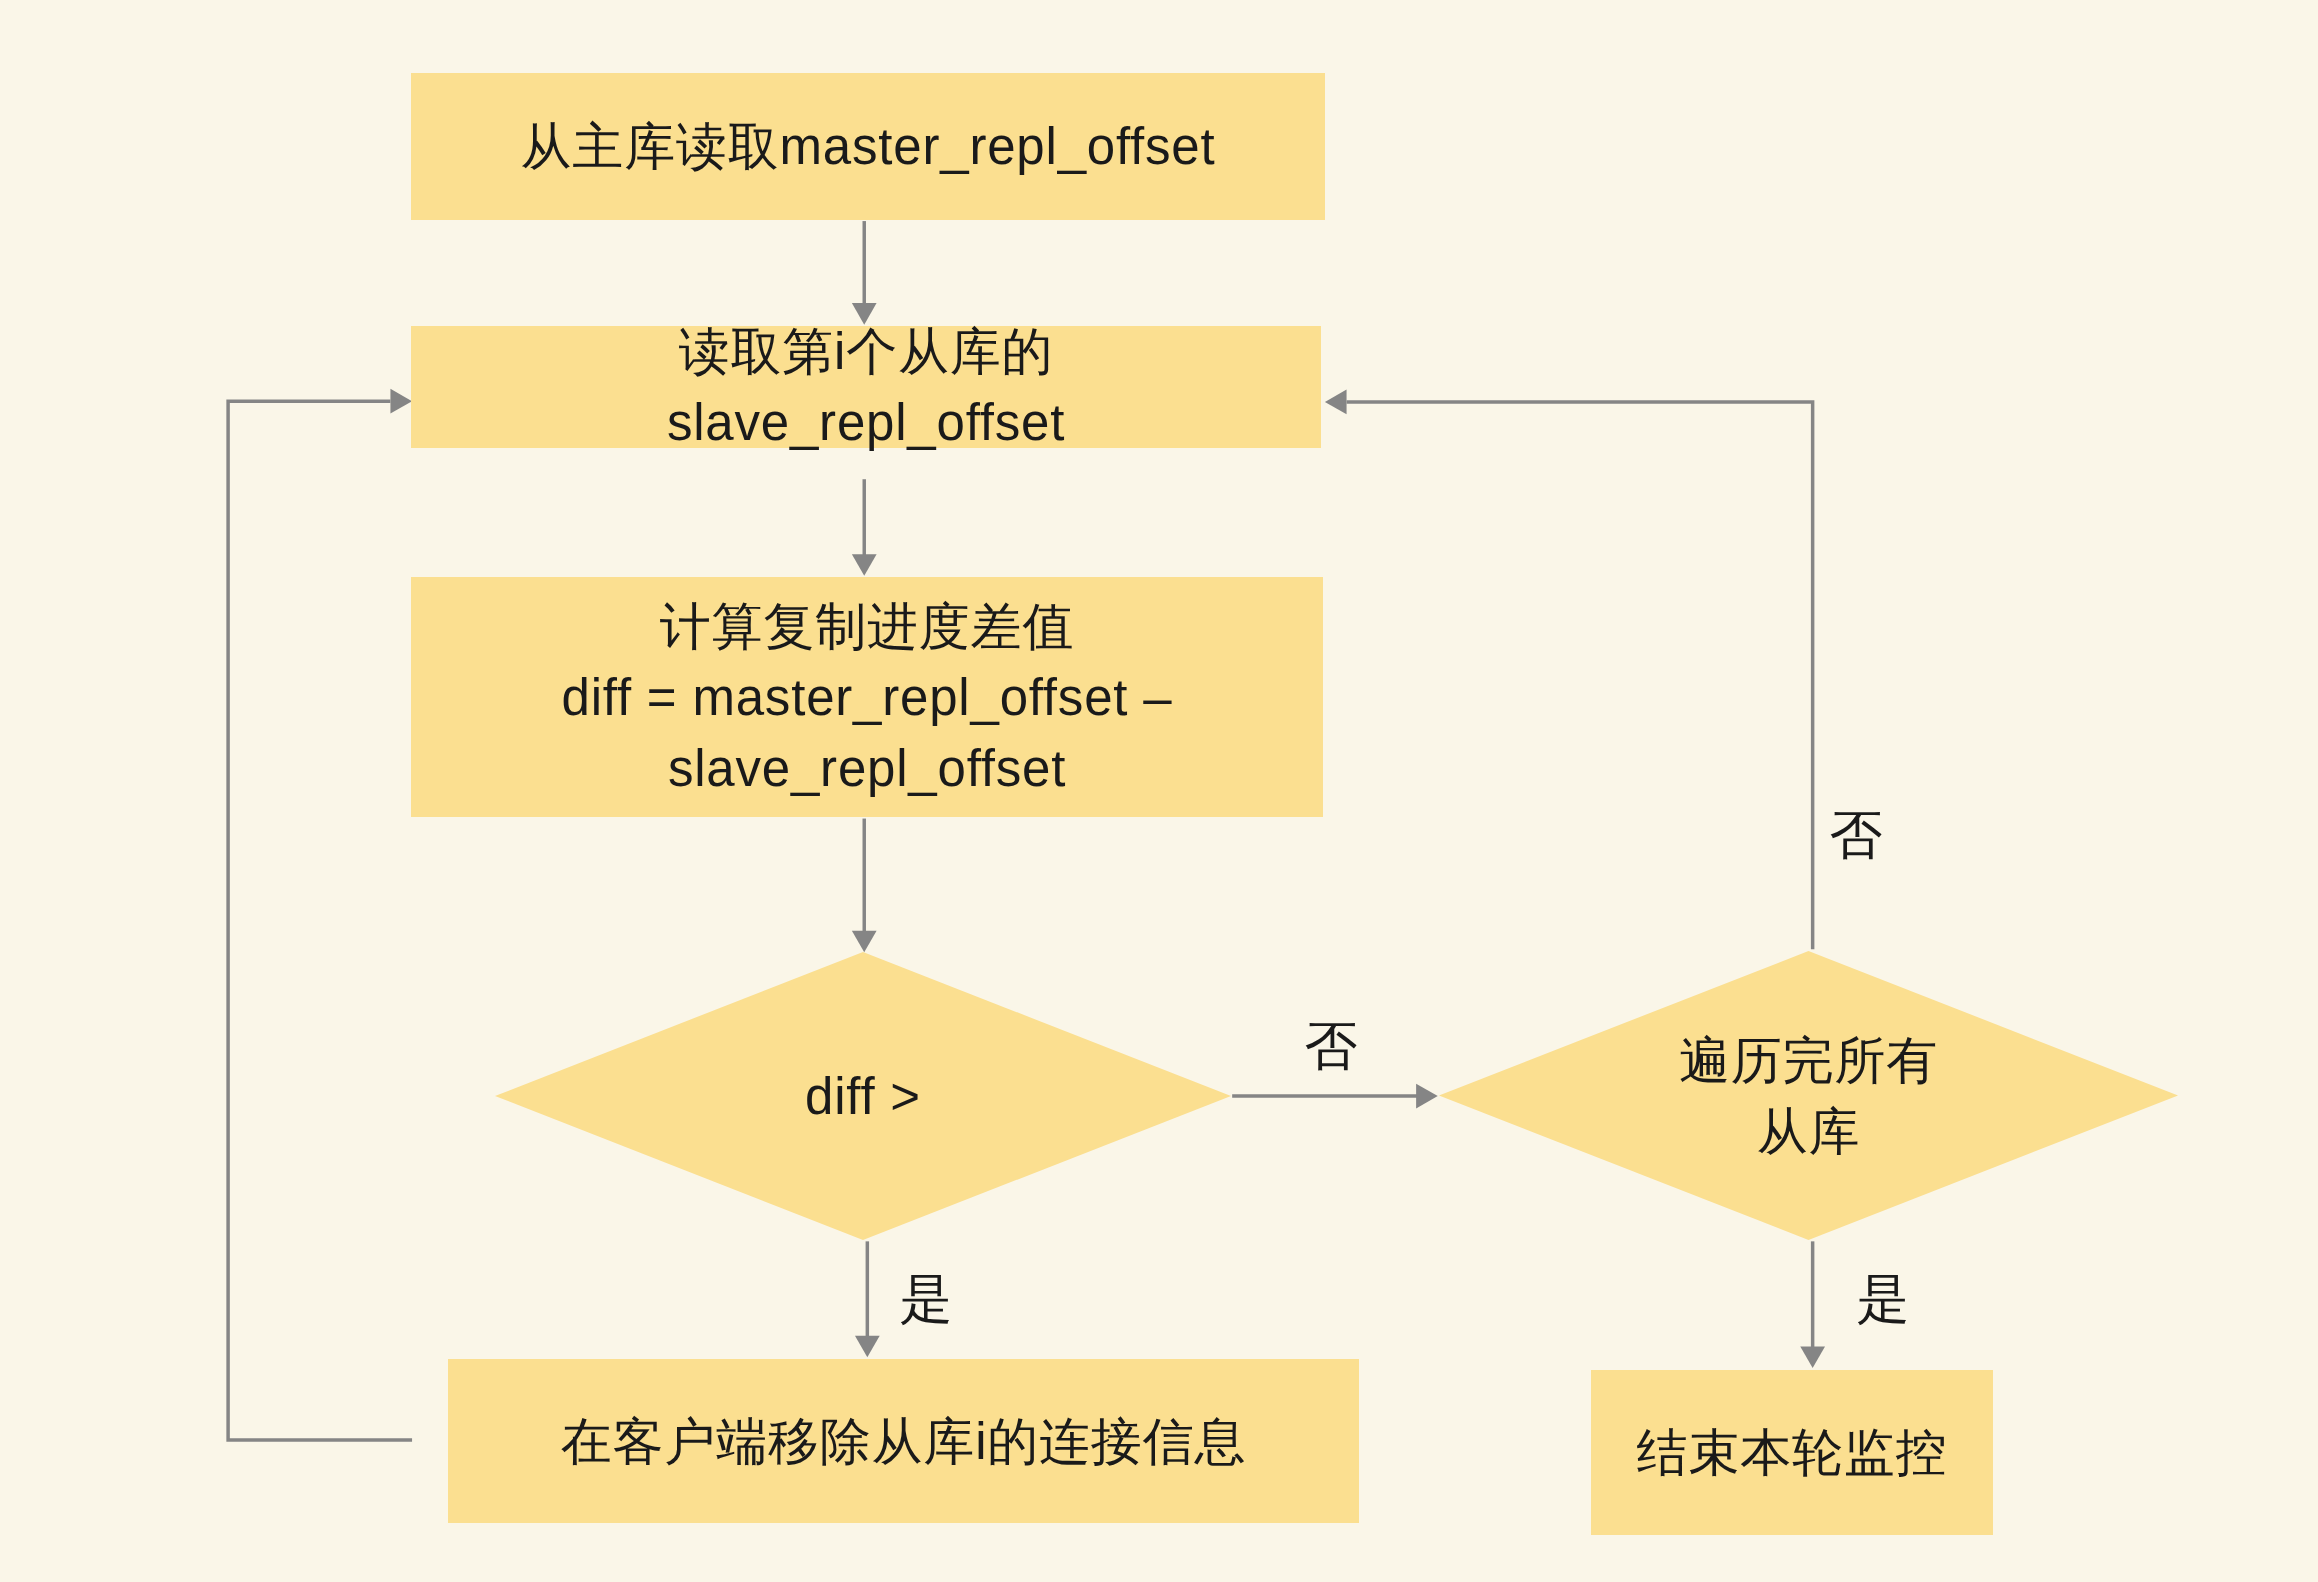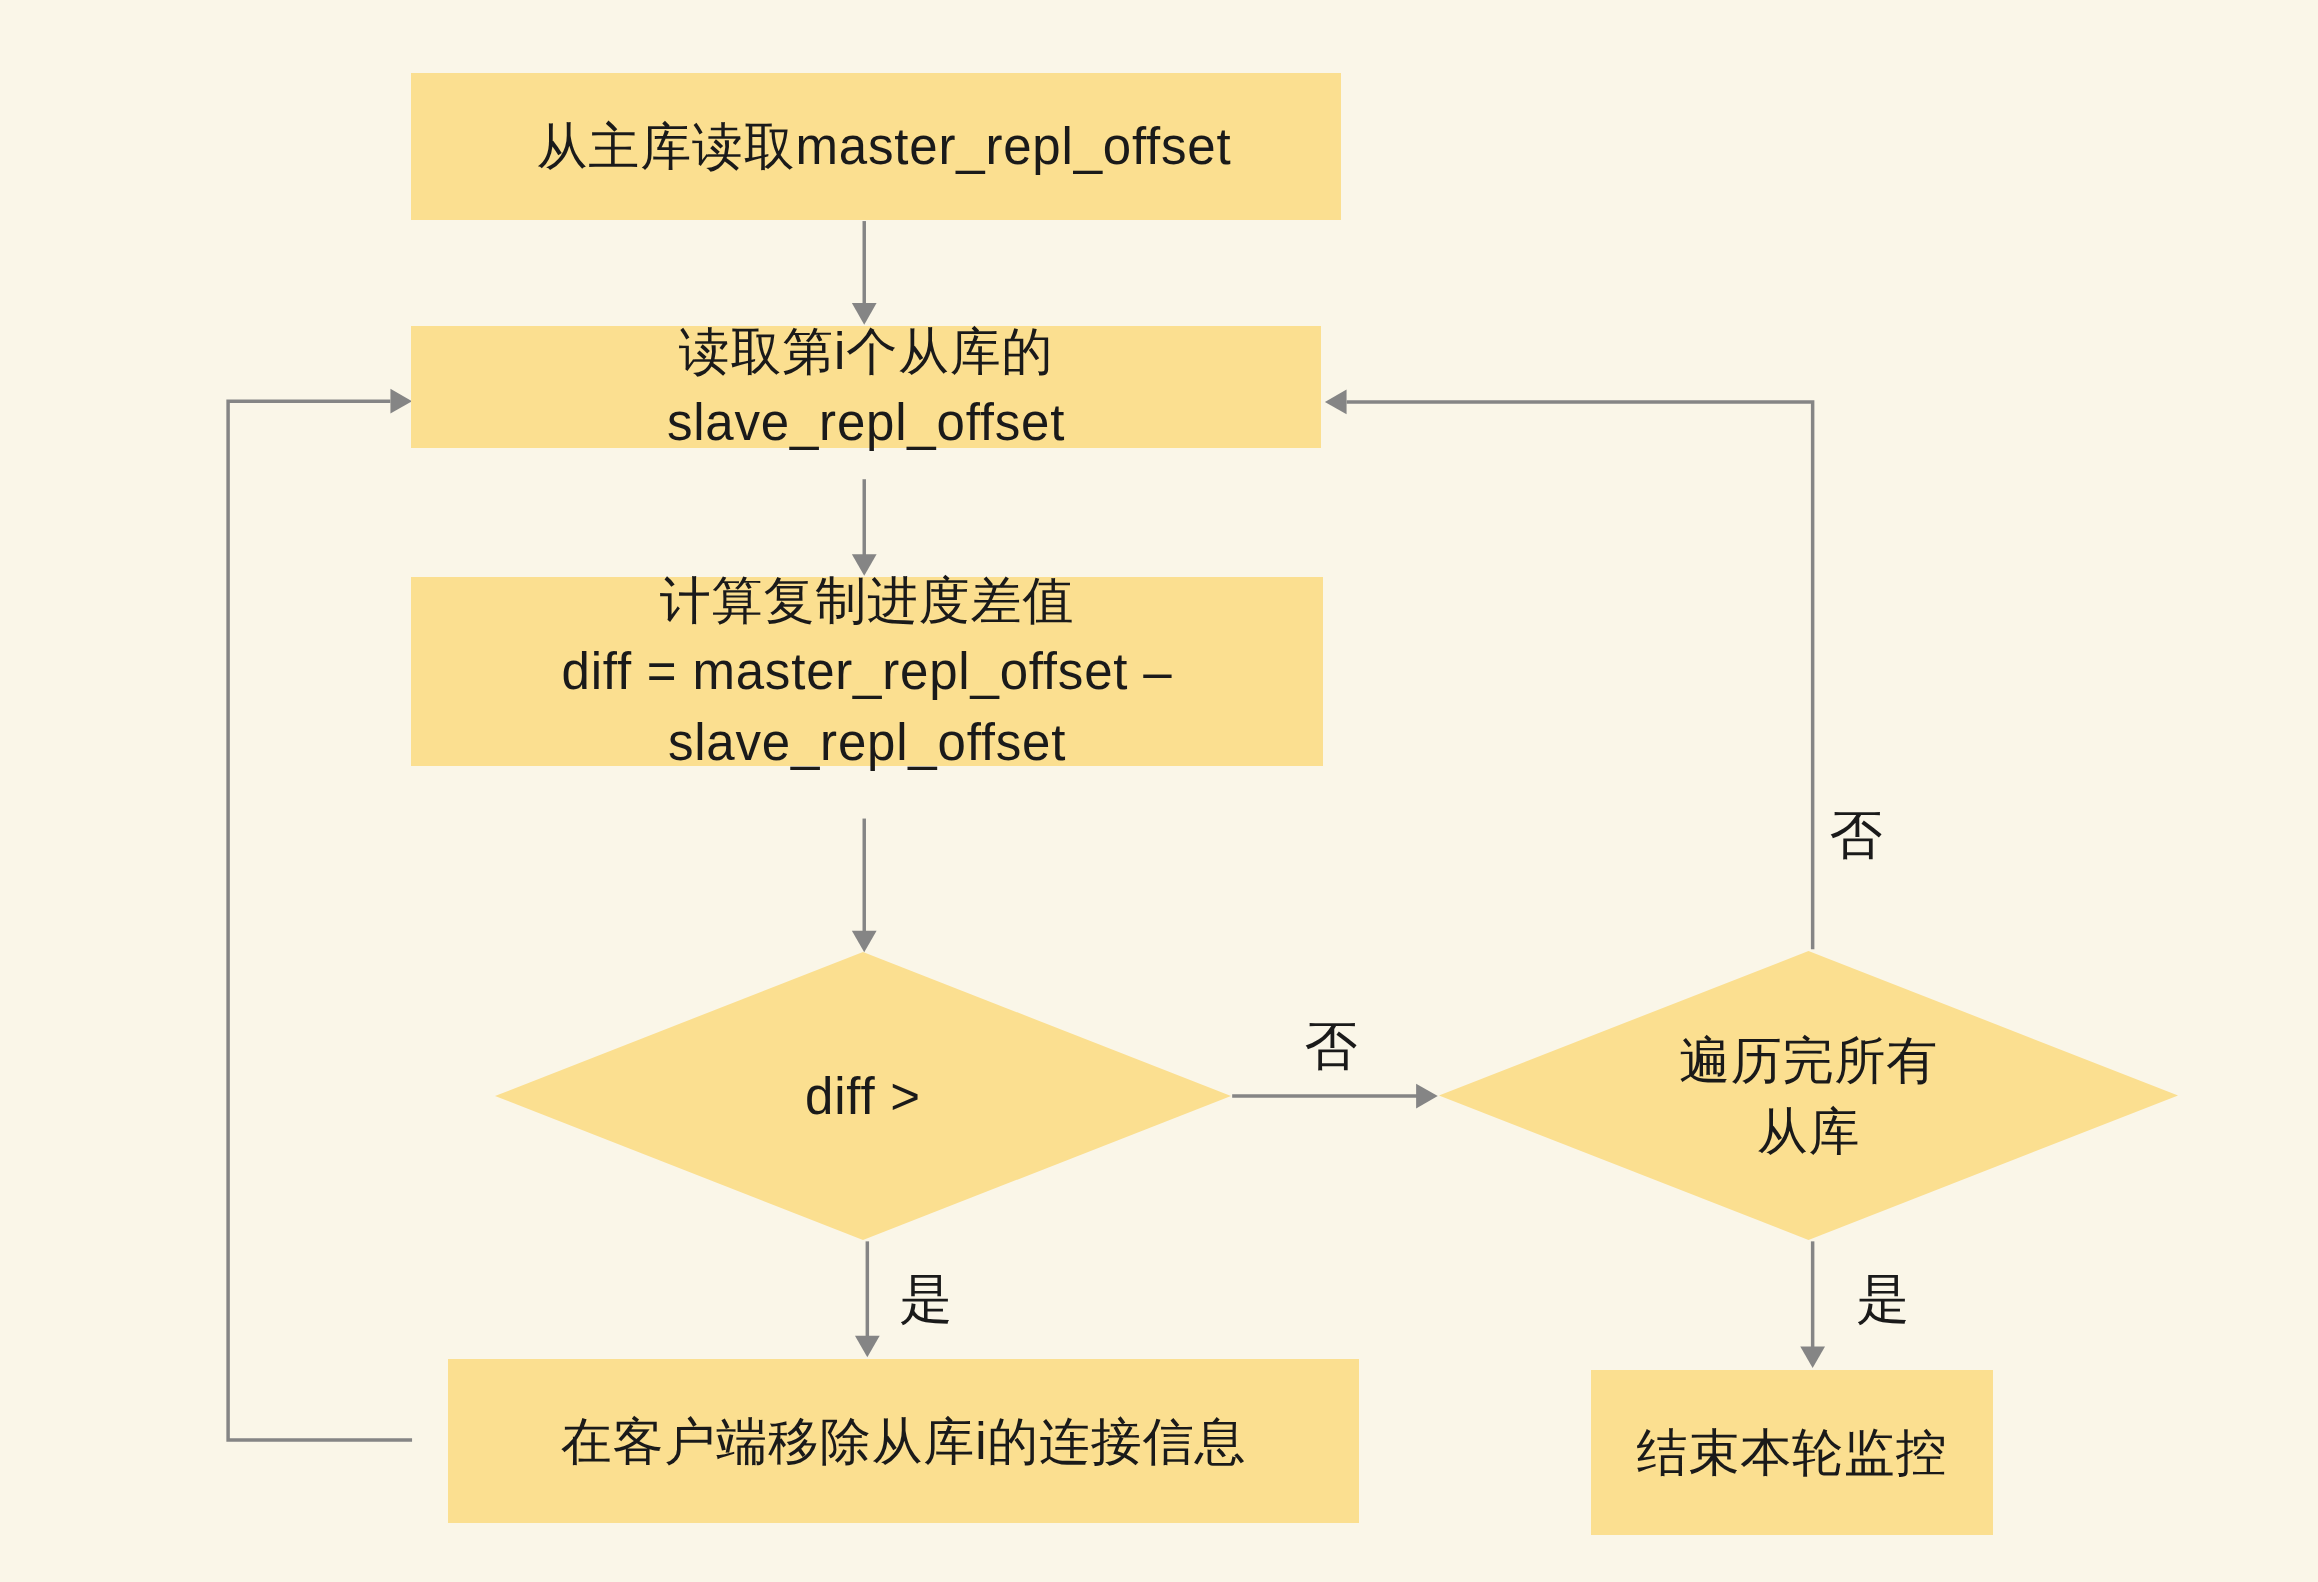--- a/index.html
+++ b/index.html
@@ -50,23 +50,23 @@
     clip-path:polygon(50% 0,100% 50%,50% 100%,0 50%);
   }
   .edge-label{
     position:absolute;
     transform:translate(-50%,-50%);
     font-size:53px;
     font-weight:500;
     white-space:nowrap;
   }
   
-  #node-read-master{left:411px;top:73px;width:914px;height:147px;padding-left:16px;}
+  #node-read-master{left:411px;top:73px;width:914px;height:147px;}
   #node-read-slave{left:411px;top:326px;width:910px;height:122px;}
-  #node-calc-diff{left:411px;top:577px;width:912px;height:189px;}
+  #node-calc-diff{left:411px;top:577px;width:912px;height:240px;}
   #node-check-diff{left:495px;top:952px;width:736px;height:288px;}
   #node-check-done{left:1439px;top:951px;width:739px;height:289px;}
   #node-remove-slave{left:412px;top:1359px;width:911px;height:164px;margin-left:36px;}
   #node-end-round{left:1591px;top:1370px;width:402px;height:165px;}
   
   #label-diff-no{left:1331px;top:1047px;}
   #label-diff-yes{left:926px;top:1300px;}
   #label-done-no{left:1856px;top:836px;}
   #label-done-yes{left:1883px;top:1300px;}
 </style>

